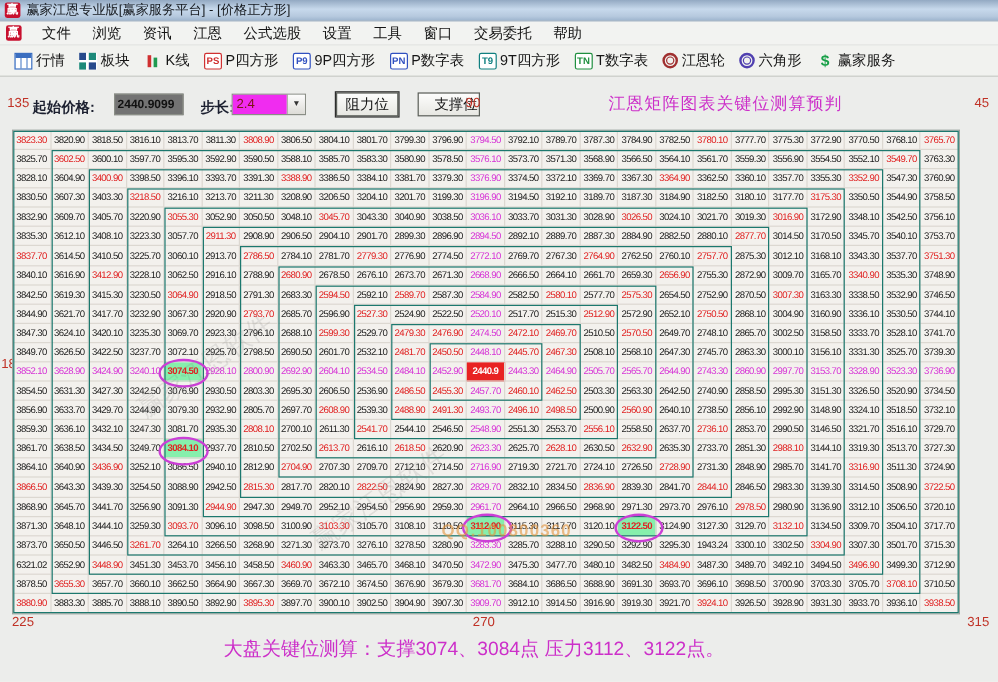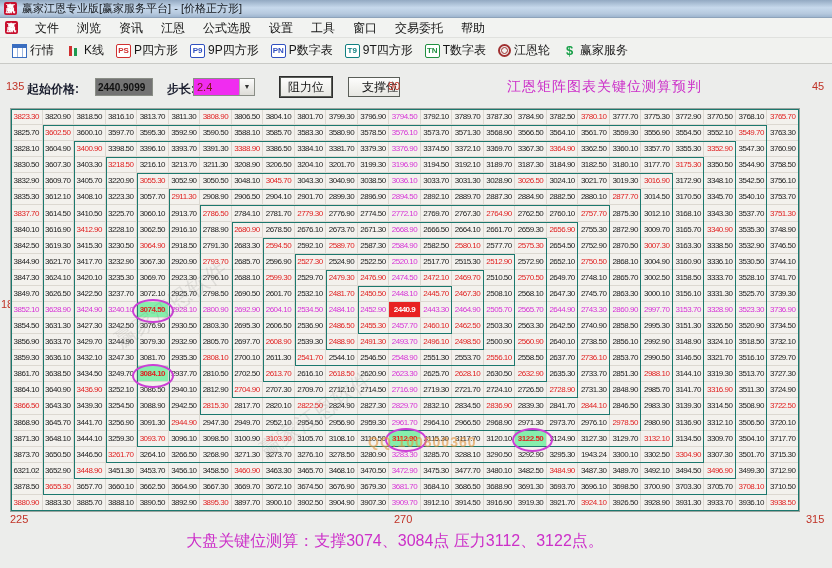--- a/index.html
+++ b/index.html
@@ -97,20 +97,24 @@
   <span class="app-icon">赢</span>
   <span id="menu-items"><span class="menu-item">文件</span><span class="menu-item">浏览</span><span class="menu-item">资讯</span><span class="menu-item">江恩</span><span class="menu-item">公式选股</span><span class="menu-item">设置</span><span class="menu-item">工具</span><span class="menu-item">窗口</span><span class="menu-item">交易委托</span><span class="menu-item">帮助</span></span>
 </div>
 
 <div class="toolbar" id="toolbar-items">
     <span class="tool-btn">
       <span class="t-ic table" style="color: rgb(58, 110, 192);"></span>
       <span>行情</span>
     </span>
     <span class="tool-btn">
+      <span class="t-ic blocks" style="color: rgb(39, 74, 140);"></span>
+      <span>板块</span>
+    </span>
+    <span class="tool-btn">
       <span class="t-ic kline" style="color: rgb(208, 48, 48);"></span>
       <span>K线</span>
     </span>
     <span class="tool-btn">
       <span class="t-ic badge" style="color: rgb(208, 48, 48);">PS</span>
       <span>P四方形</span>
     </span>
     <span class="tool-btn">
       <span class="t-ic badge" style="color: rgb(48, 80, 192);">P9</span>
       <span>9P四方形</span>
@@ -123,20 +127,24 @@
       <span class="t-ic badge" style="color: rgb(16, 128, 128);">T9</span>
       <span>9T四方形</span>
     </span>
     <span class="tool-btn">
       <span class="t-ic badge" style="color: rgb(32, 144, 64);">TN</span>
       <span>T数字表</span>
     </span>
     <span class="tool-btn">
       <span class="t-ic wheel" style="color: rgb(160, 48, 48);"></span>
       <span>江恩轮</span>
+    </span>
+    <span class="tool-btn">
+      <span class="t-ic wheel" style="color: rgb(80, 64, 176);"></span>
+      <span>六角形</span>
     </span>
     <span class="tool-btn">
       <span class="t-ic dollar" style="color: rgb(24, 160, 72);">$</span>
       <span>赢家服务</span>
     </span>
   </div>
 
 <div class="controls">
   <span class="angle-lab" style="left:6px; top:6px;">135</span>
   <span class="ctl-label" style="left:27px;">起始价格:</span>

